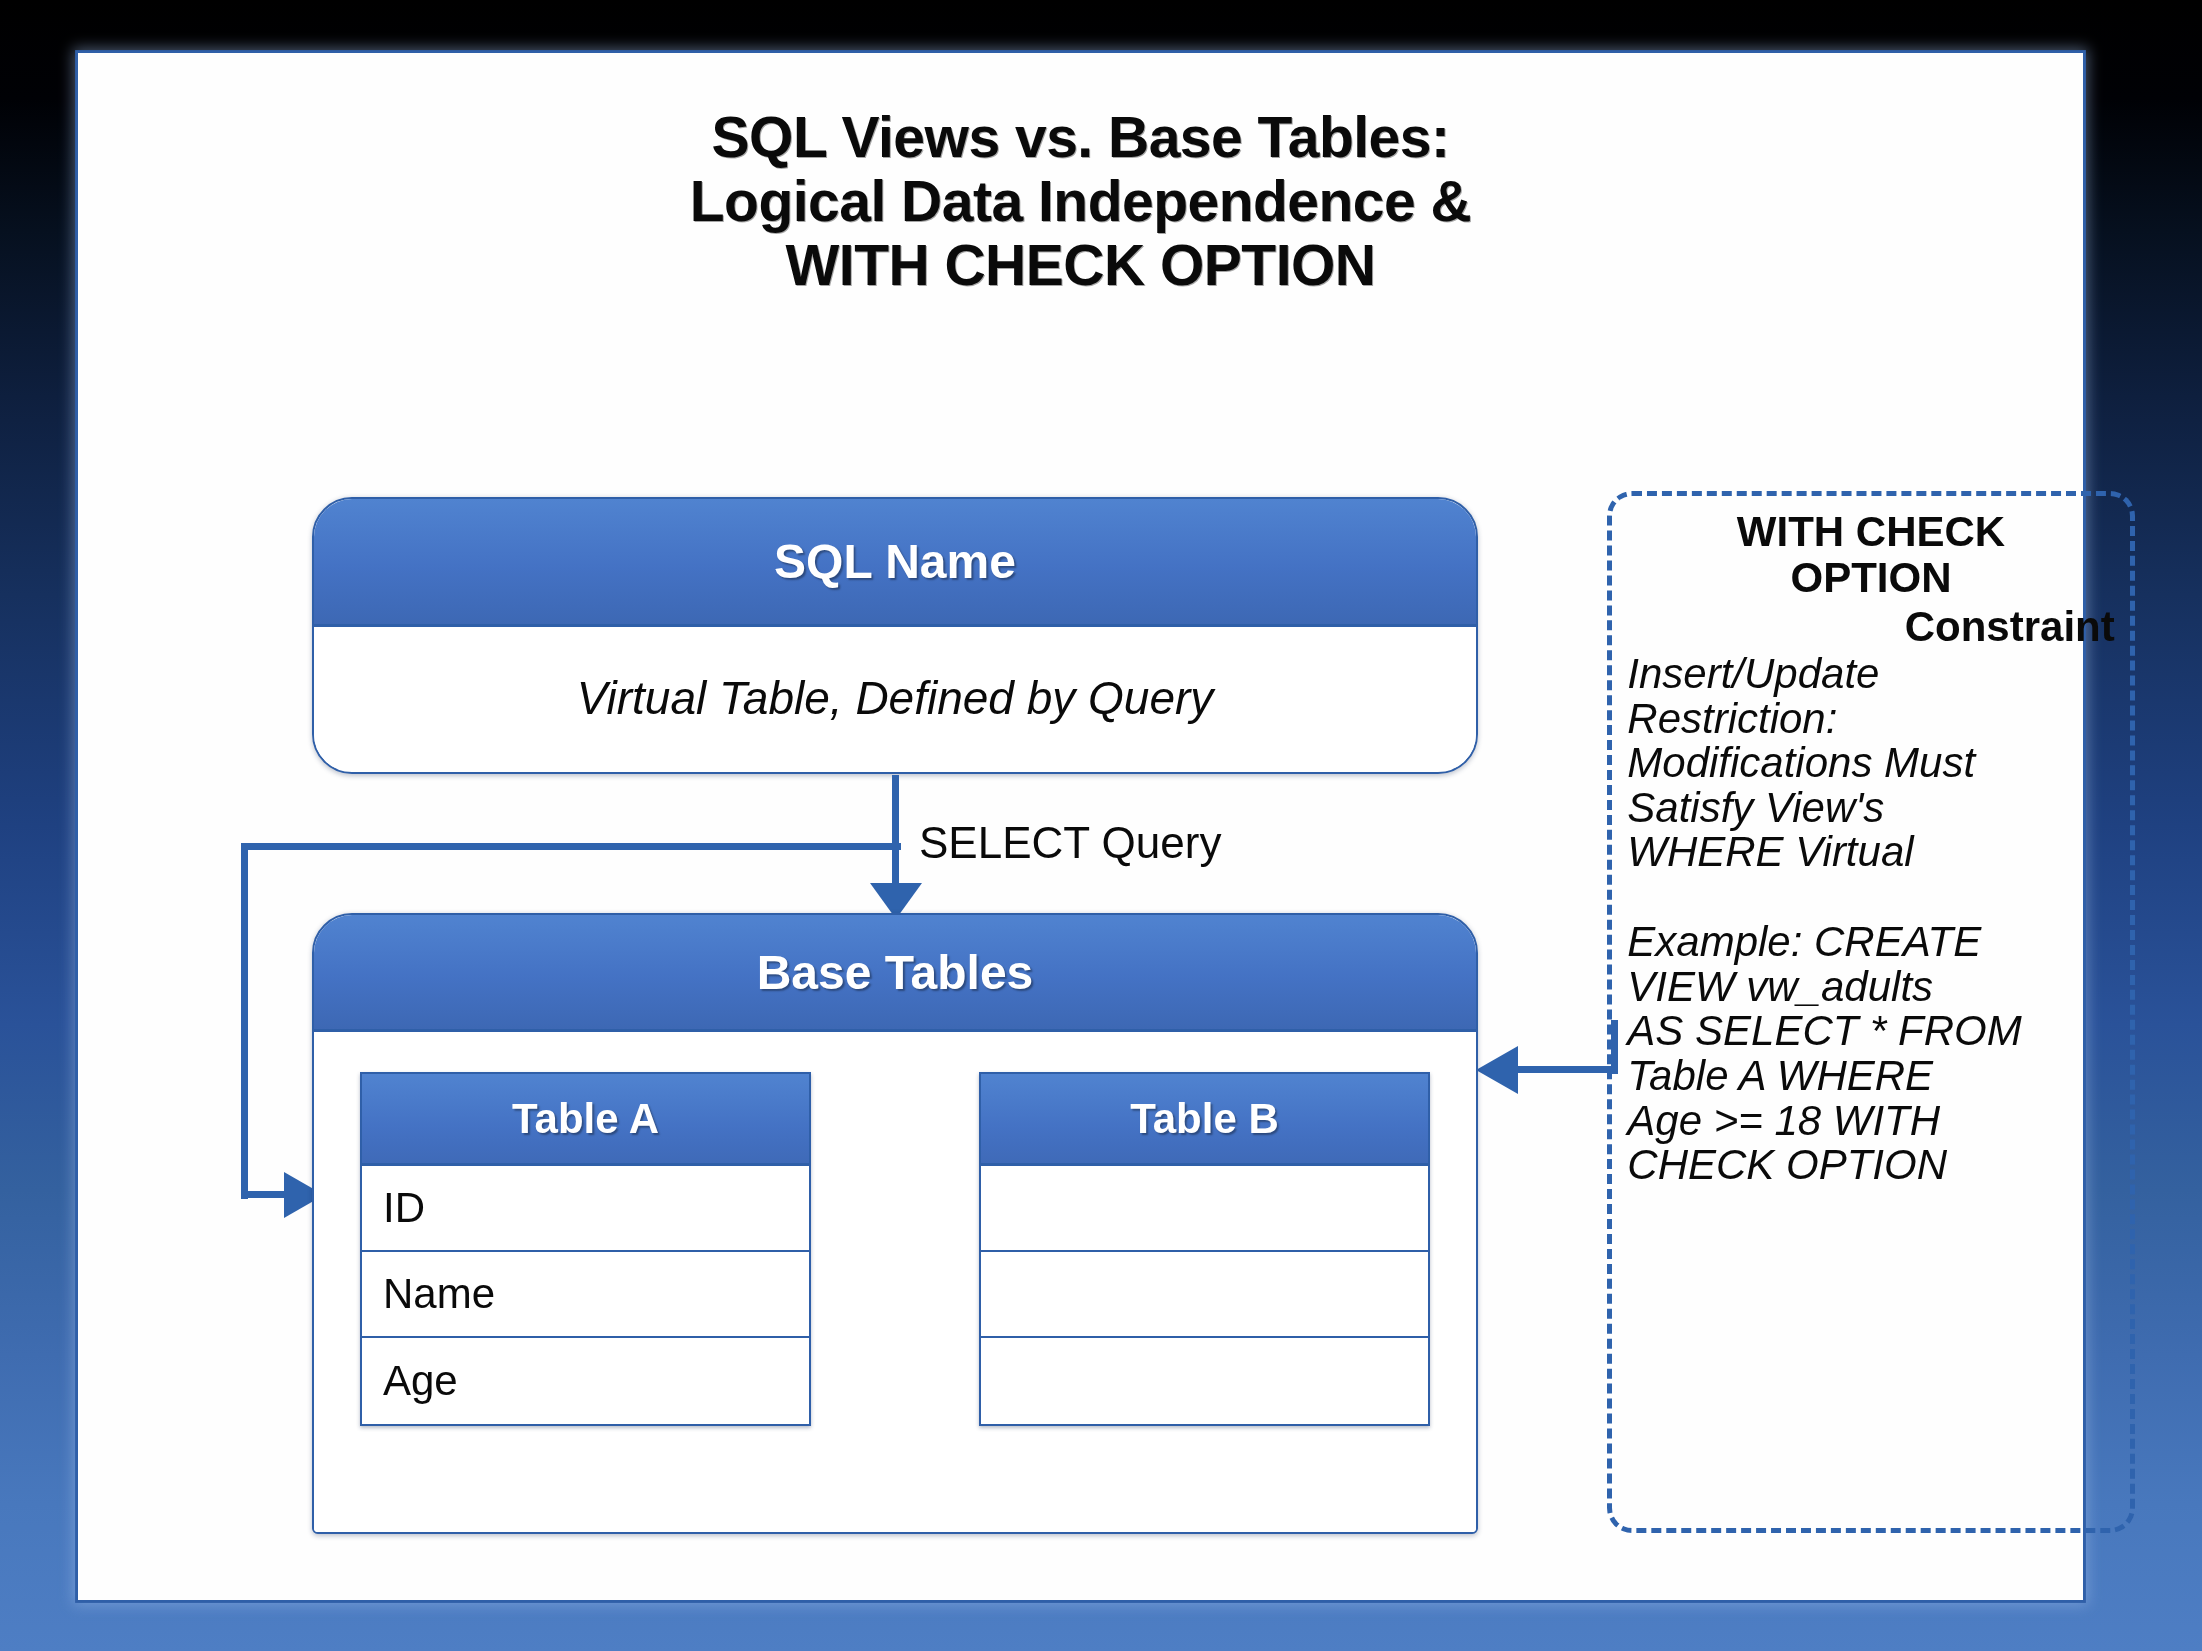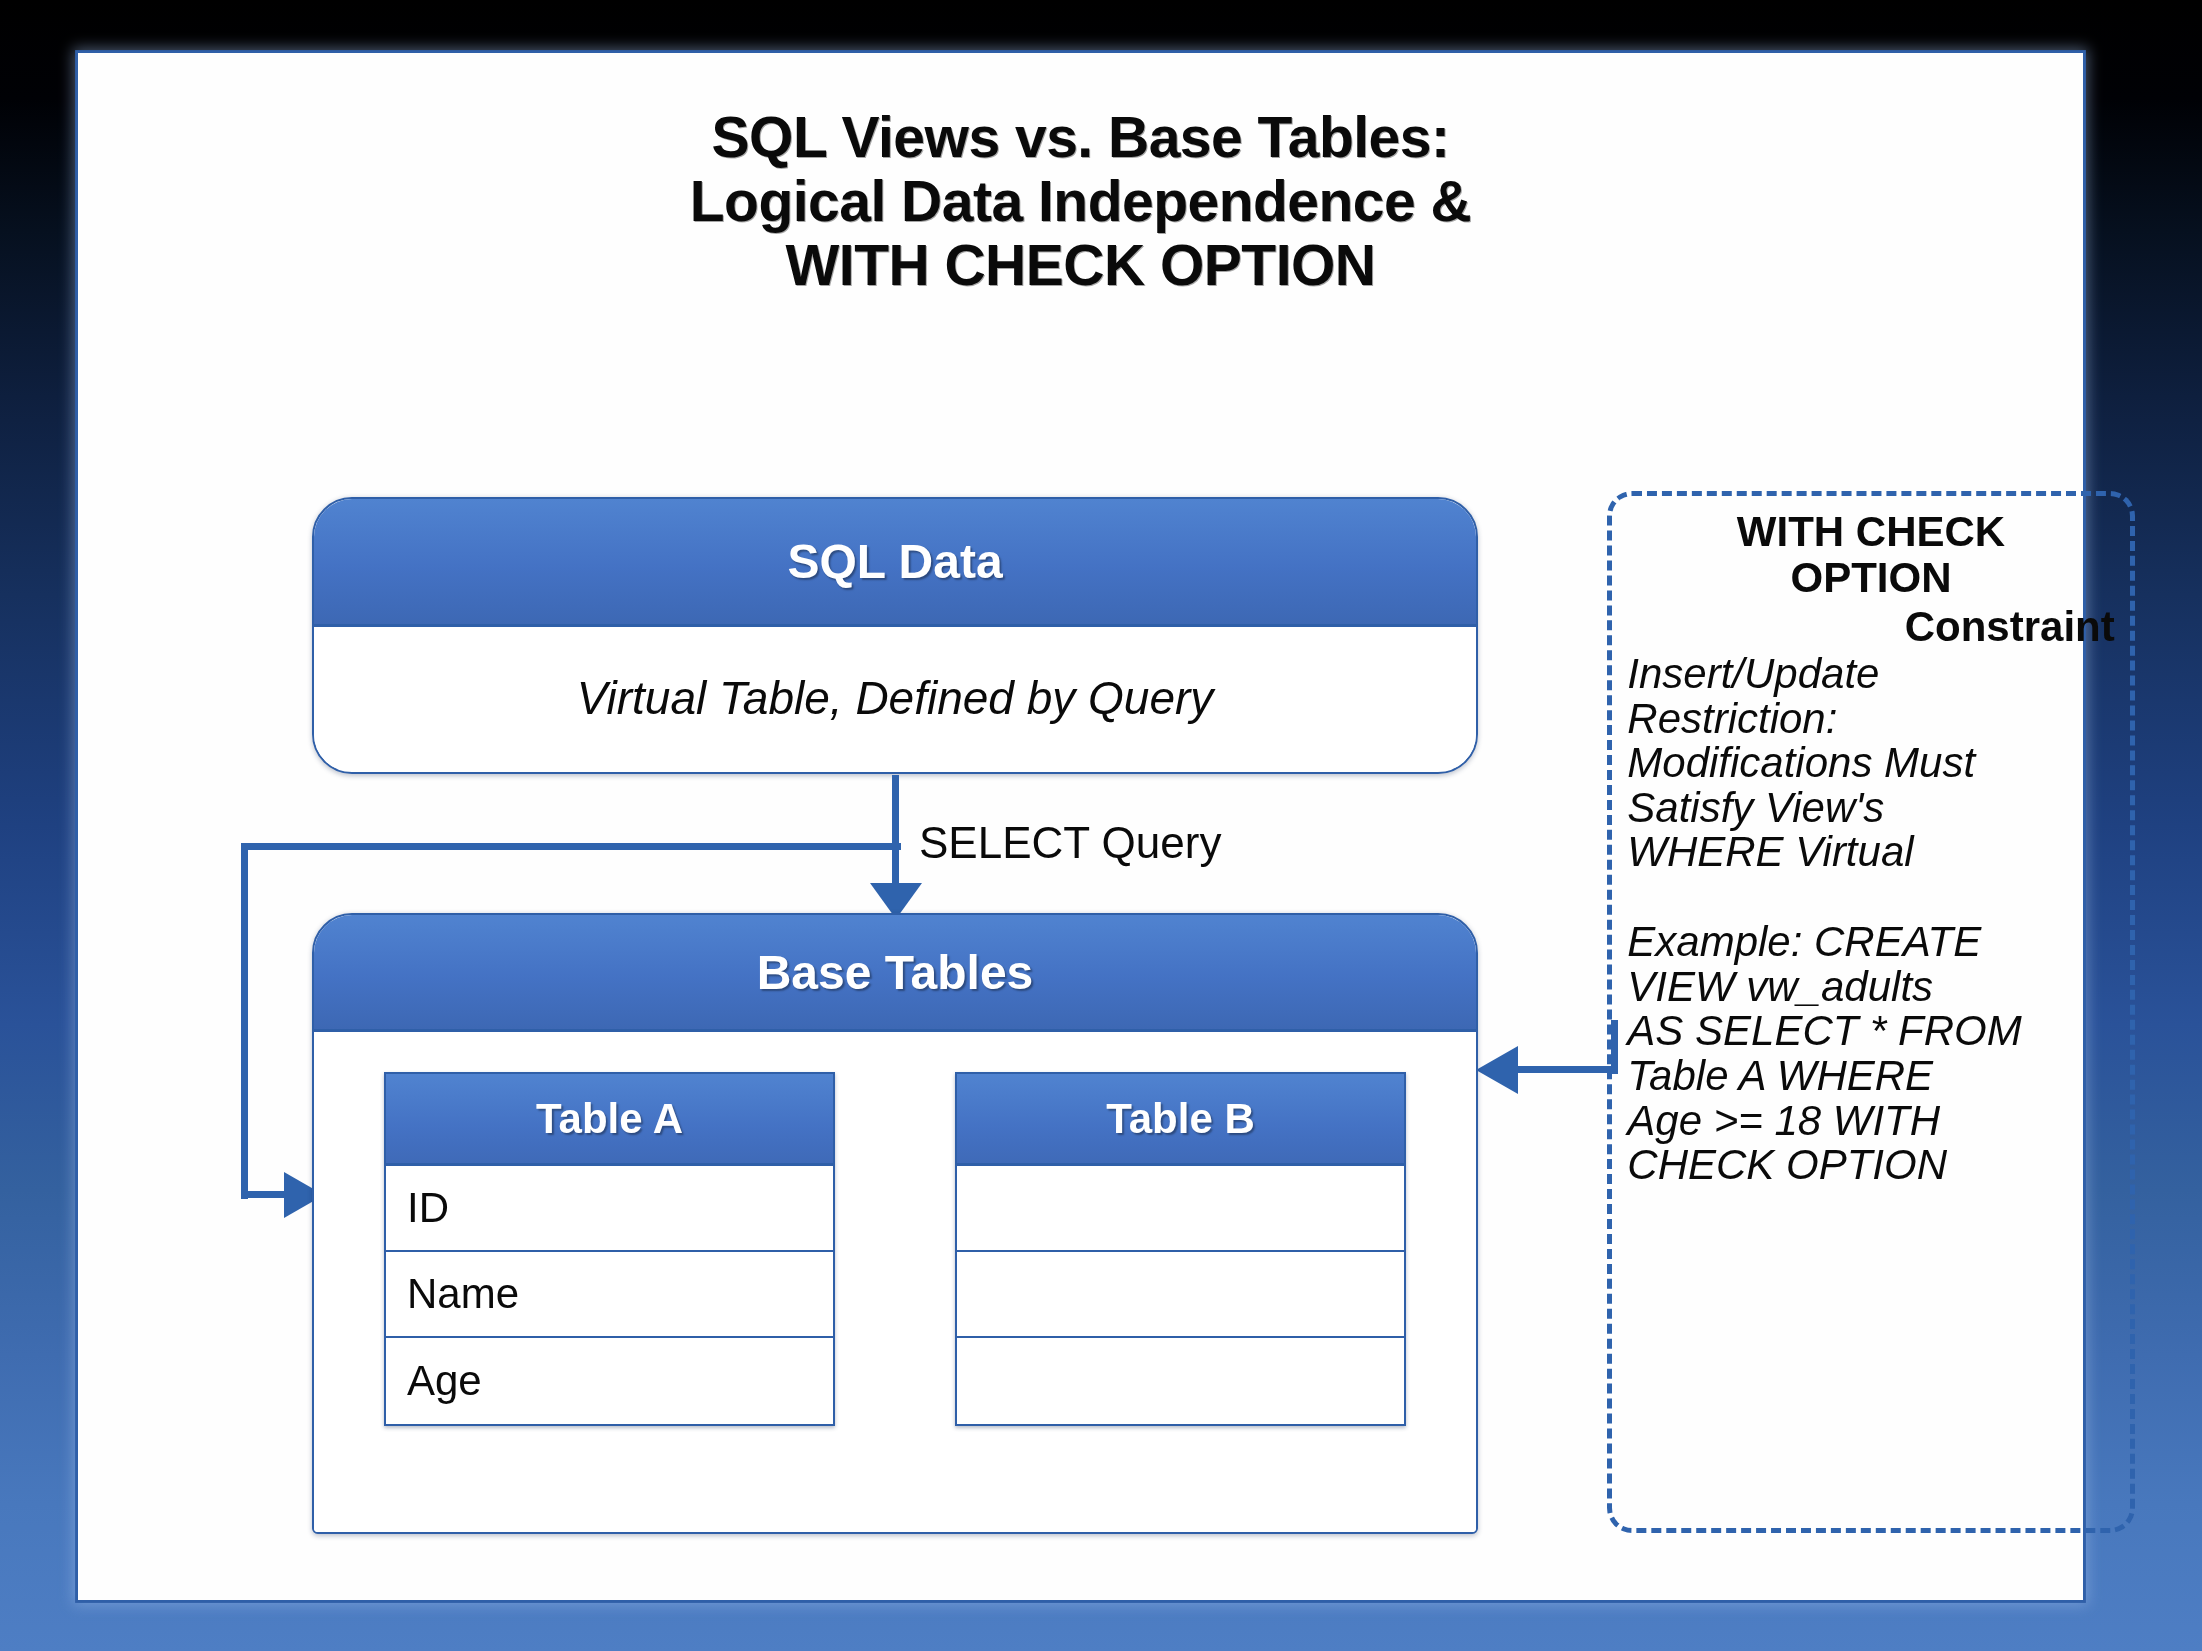--- a/index.html
+++ b/index.html
@@ -67,21 +67,21 @@
   
   #sqlview { left: 234px; top: 444px; width: 1166px; height: 277px; }
   #sqlview .node-head { height: 128px; font-size: 48px; }
   #sqlview .node-body { height: 141px; font-size: 46px; color: #0a0a0a; font-style: italic; }
 
   
   #basetables { left: 234px; top: 860px; width: 1166px; height: 621px;
                 border-radius: 40px 40px 5.7px 5.7px; }
   #basetables .node-head { height: 117px; font-size: 48px; }
   #basetables .node-body {
-    height: 501px; align-items: flex-start; justify-content: center;
+    height: 501px; align-items: flex-start; justify-content: space-between;
     padding: 40px 46px 38px 46px; gap: 120px;
   }
 
   
   .entity {
     width: 451px;
     border: 2.9px solid #2f5fa8;
     background: #fff;
     box-shadow: 0 1.9px 3.8px rgba(20,40,80,.3);
   }
@@ -174,21 +174,21 @@
 
 <div id="slide">
 
   <h1 id="title">
     <span class="ln">SQL Views vs. Base Tables:</span>
     <span class="ln">Logical Data Independence &amp;</span>
     <span class="ln">WITH CHECK OPTION</span>
   </h1>
 
   <div class="node" id="sqlview">
-    <div class="node-head">SQL Data</div>
+    <div class="node-head">SQL Name</div>
     <div class="node-body">Virtual Table, Defined by Query</div>
   </div>
 
   <div class="conn" id="conn-down-line"></div>
   <div id="conn-down-head"></div>
   <div id="select-label">SELECT Query</div>
 
   <div class="conn" id="loop-top"></div>
   <div class="conn" id="loop-left"></div>
   <div class="conn" id="loop-bot"></div>

